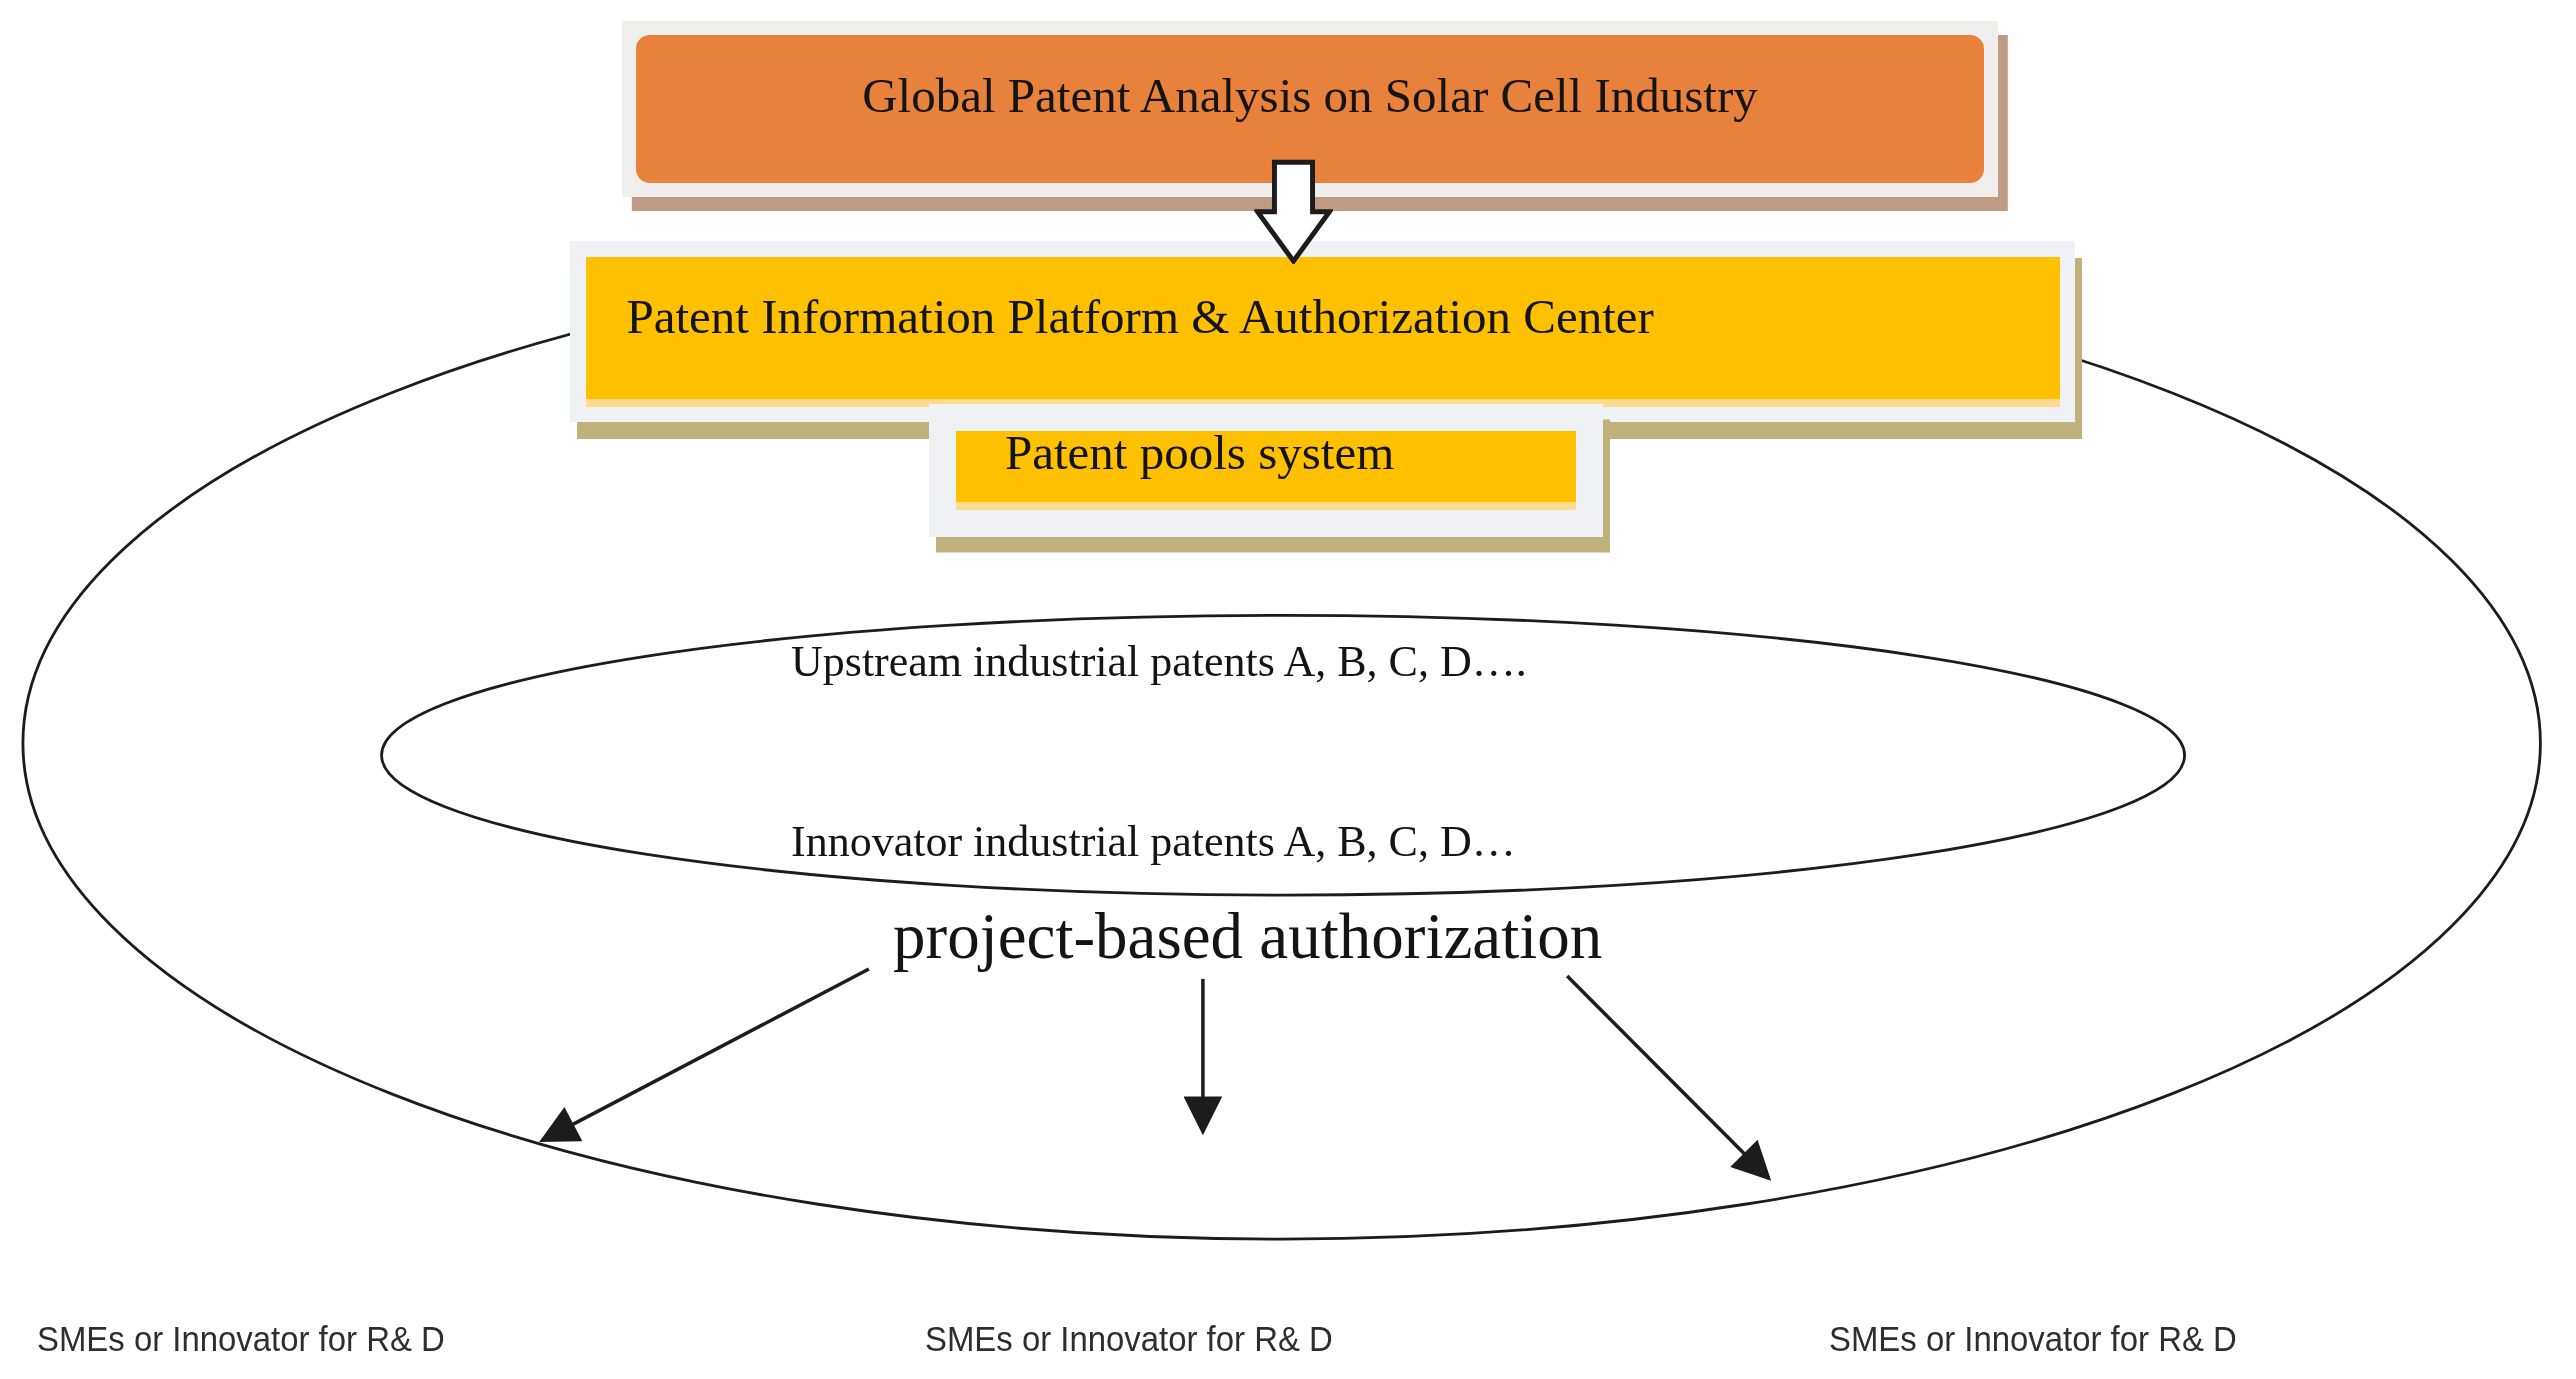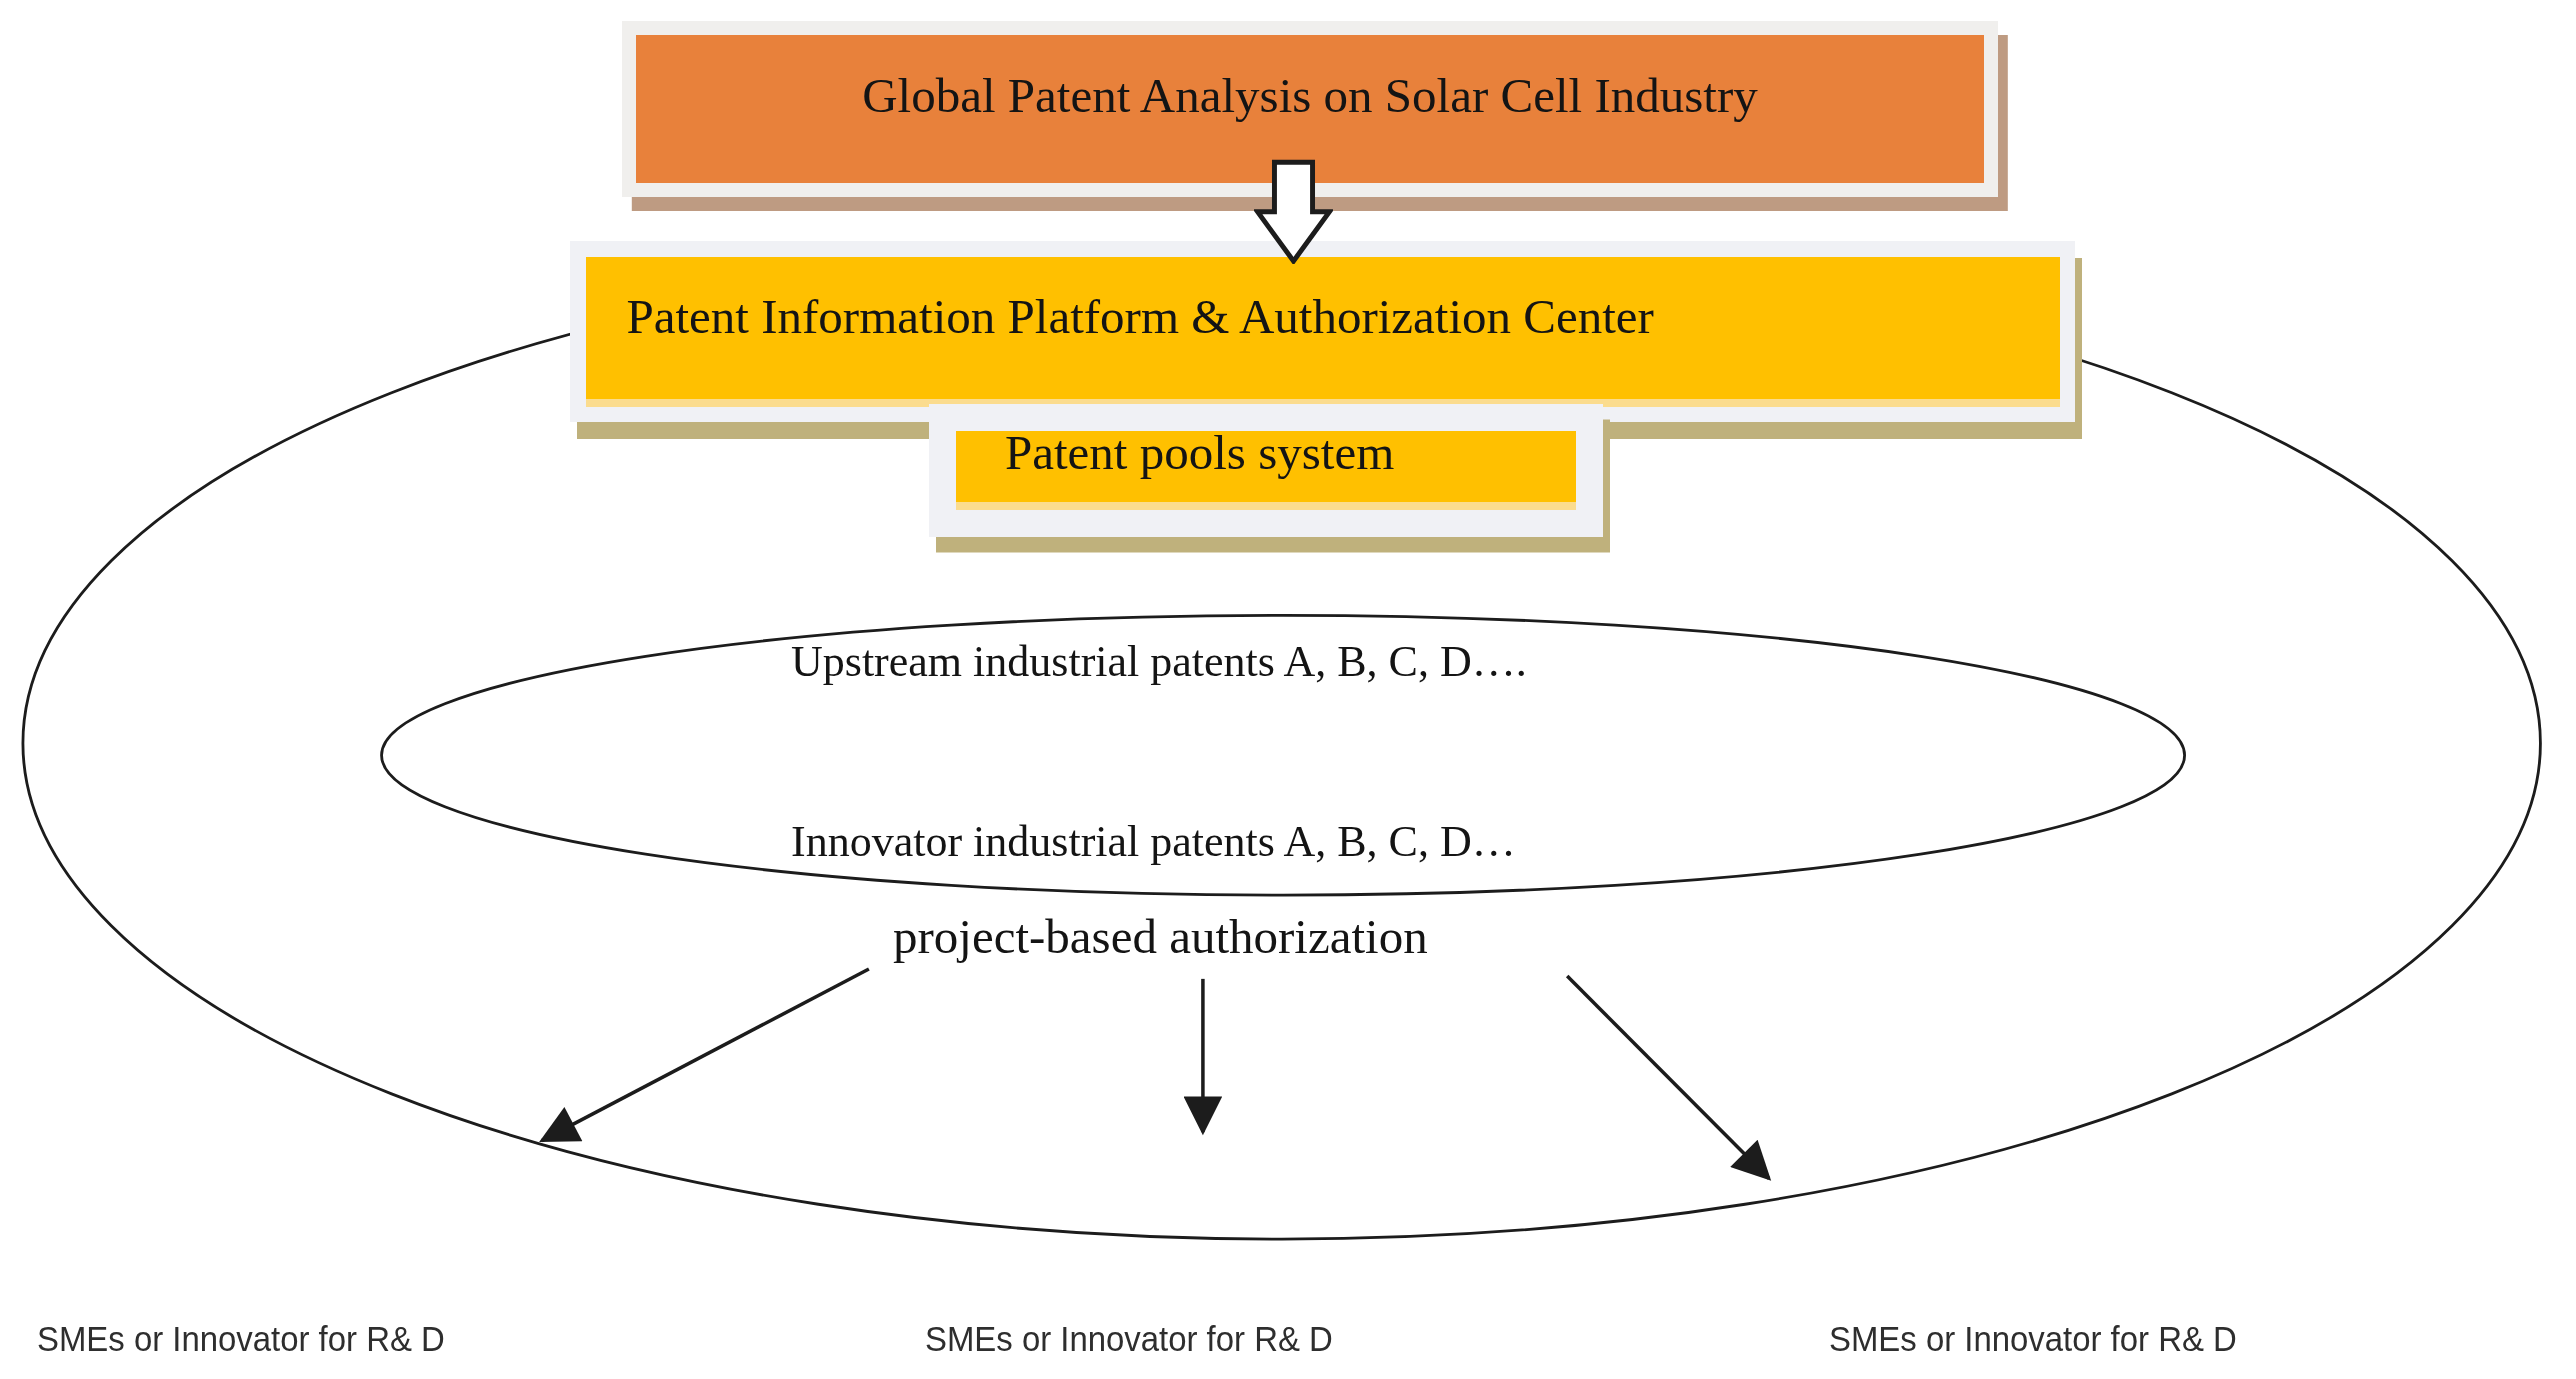--- a/index.html
+++ b/index.html
@@ -8,21 +8,21 @@
     font-family:"Liberation Serif","DejaVu Serif",serif;color:#151515;
   }
   svg.layer{position:absolute;left:0;top:0;z-index:1;}
 
   
   .frame{position:absolute;display:flex;box-sizing:border-box;}
   .frame .fill{flex:1;display:flex;align-items:center;box-sizing:border-box;}
 
   .box-top{left:622px;top:21px;width:1376px;height:176px;background:#F0EFED;
            box-shadow:9.8px 14px 0 #BE9B82;padding:14px;z-index:4;}
-  .box-top .fill{background:#E8813B;justify-content:center;padding-bottom:26px;}
+  .box-top .fill{background:#E8813B;justify-content:center;padding-bottom:26px;border-radius:14px;}
 
   .box-platform{left:570px;top:241px;width:1505px;height:181px;background:#F0F1F5;
                 box-shadow:7px 17px 0 #BFB17C;padding:15.5px;z-index:2;}
   .box-platform .fill{background:#FFC000;border-bottom:8.4px solid #FBDC8E;
                       padding-left:41px;padding-bottom:21px;}
 
   .box-pools{left:929px;top:404px;width:674px;height:133px;background:#F0F1F5;
              box-shadow:7px 15.5px 0 #BFB17C;padding:27px;z-index:3;}
   .box-pools .fill{background:#FFC000;border-bottom:8.4px solid #FBDC8E;
                    padding-left:49px;padding-bottom:27px;}
@@ -31,21 +31,21 @@
 
   .block-arrow{position:absolute;left:1254px;top:158px;z-index:5;}
 
   .pool-line{position:absolute;left:760px;transform:translateY(-50%);
              font-size:44px;white-space:nowrap;z-index:2;color:#141414;margin-left:31px;}
   .pool-line.l0{top:661px;}
   .pool-line.l1{top:748px;}
   .pool-line.l2{top:841px;}
 
   .auth-label{position:absolute;left:893px;top:936px;transform:translateY(-50%);
-              font-size:49px;white-space:nowrap;z-index:2;color:#141414;}
+              font-size:65px;white-space:nowrap;z-index:2;color:#141414;}
 
   .sme-label{position:absolute;transform:translateY(-50%) scaleX(0.94);transform-origin:left center;
              font-family:"Liberation Sans","DejaVu Sans",sans-serif;
              font-size:35px;color:#2e2e2e;white-space:nowrap;z-index:2;}
   .sme-left{left:37px;top:1339px;}
   .sme-mid{left:925px;top:1339px;}
   .sme-right{left:1829px;top:1339px;}
 </style>
 </head>
 <body>

